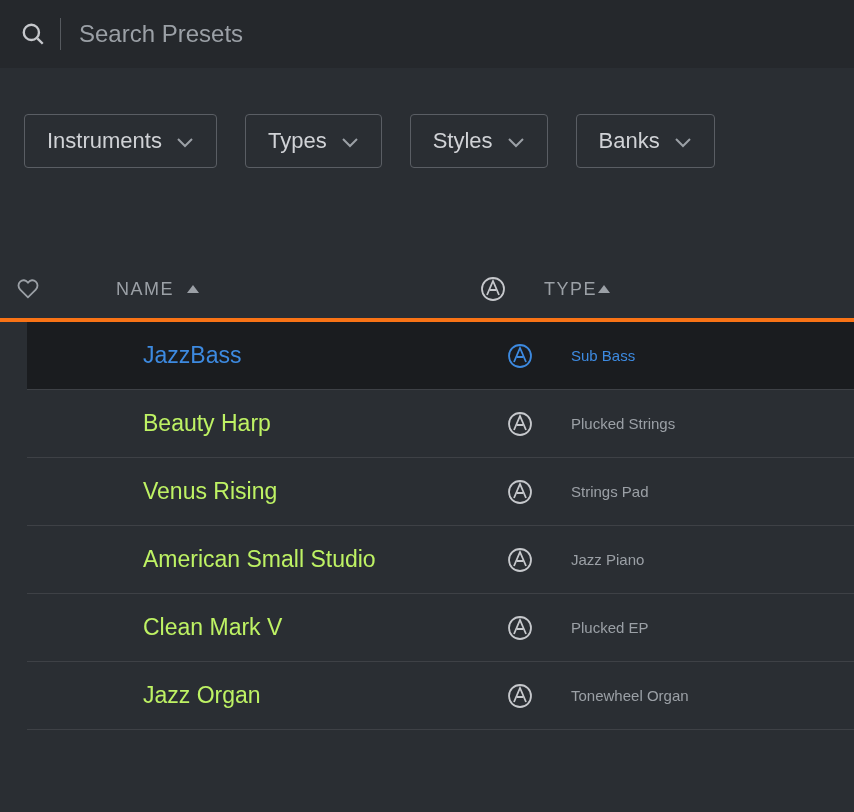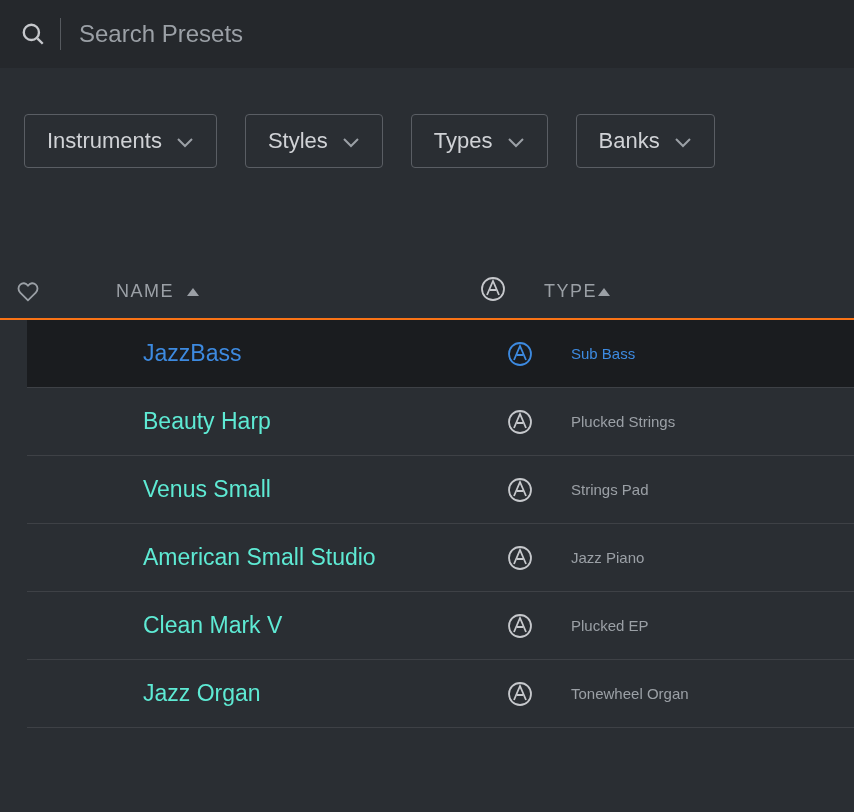--- a/index.html
+++ b/index.html
@@ -67,23 +67,23 @@
       width: 18px;
       height: 12px;
       color: #9ba0a6;
     }
     .table-container {
       margin-top: 90px;
       width: 100%;
     }
     .table-header {
       display: flex;
-      align-items: flex-end;
+      align-items: center;
       padding: 0 0 16px 0;
-      border-bottom: 2px solid #f97316;
+      border-bottom: 4px solid #f97316;
     }
     .col-fav {
       width: 56px;
       display: flex;
       justify-content: center;
       align-items: center;
     }
     .col-name {
       width: 404px;
       padding-left: 60px;
@@ -145,21 +145,21 @@
     }
     .table-row.selected .row-name,
     .table-row.selected .row-type {
       color: #3d8ae0;
     }
     .table-row.selected .brand-icon {
       color: #3d8ae0;
     }
     .row-name {
       font-size: 23px;
-      color: #5eead4;
+      color: #bef264;
     }
     .row-type {
       font-size: 15px;
       color: #9ba0a6;
     }
     .row-brand {
       color: #c6c8cc;
     }
   </style>
 </head>
@@ -179,29 +179,29 @@
 <div class="filter-row">
   <div class="filter-dropdown">
     <span>Instruments</span>
     <span>
       <svg viewBox="0 0 18 12" fill="none" stroke="currentColor" stroke-width="2">
           <polyline points="2,3 9,10 16,3"></polyline>
         </svg>
     </span>
   </div>
   <div class="filter-dropdown">
-    <span>Styles</span>
+    <span>Types</span>
     <span>
       <svg viewBox="0 0 18 12" fill="none" stroke="currentColor" stroke-width="2">
           <polyline points="2,3 9,10 16,3"></polyline>
         </svg>
     </span>
   </div>
   <div class="filter-dropdown">
-    <span>Types</span>
+    <span>Styles</span>
     <span>
       <svg viewBox="0 0 18 12" fill="none" stroke="currentColor" stroke-width="2">
           <polyline points="2,3 9,10 16,3"></polyline>
         </svg>
     </span>
   </div>
   <div class="filter-dropdown">
     <span>Banks</span>
     <span>
       <svg viewBox="0 0 18 12" fill="none" stroke="currentColor" stroke-width="2">
@@ -278,21 +278,21 @@
             </svg>
           </span>
         </div>
         <div class="col-type">
           <span class="row-type">Plucked Strings</span>
         </div>
       </div>
       <div class="table-row">
         <div class="col-fav"></div>
         <div class="col-name">
-          <span class="row-name">Venus Small</span>
+          <span class="row-name">Venus Rising</span>
         </div>
         <div class="col-brand">
           <span class="brand-icon row-brand">
             <svg viewBox="0 0 26 26" fill="none" stroke="currentColor" stroke-width="1.8">
               <circle cx="13" cy="13" r="11"></circle>
               <path d="M7 19 L13 5 L19 19 M10 14 L16 14"></path>
             </svg>
           </span>
         </div>
         <div class="col-type">

